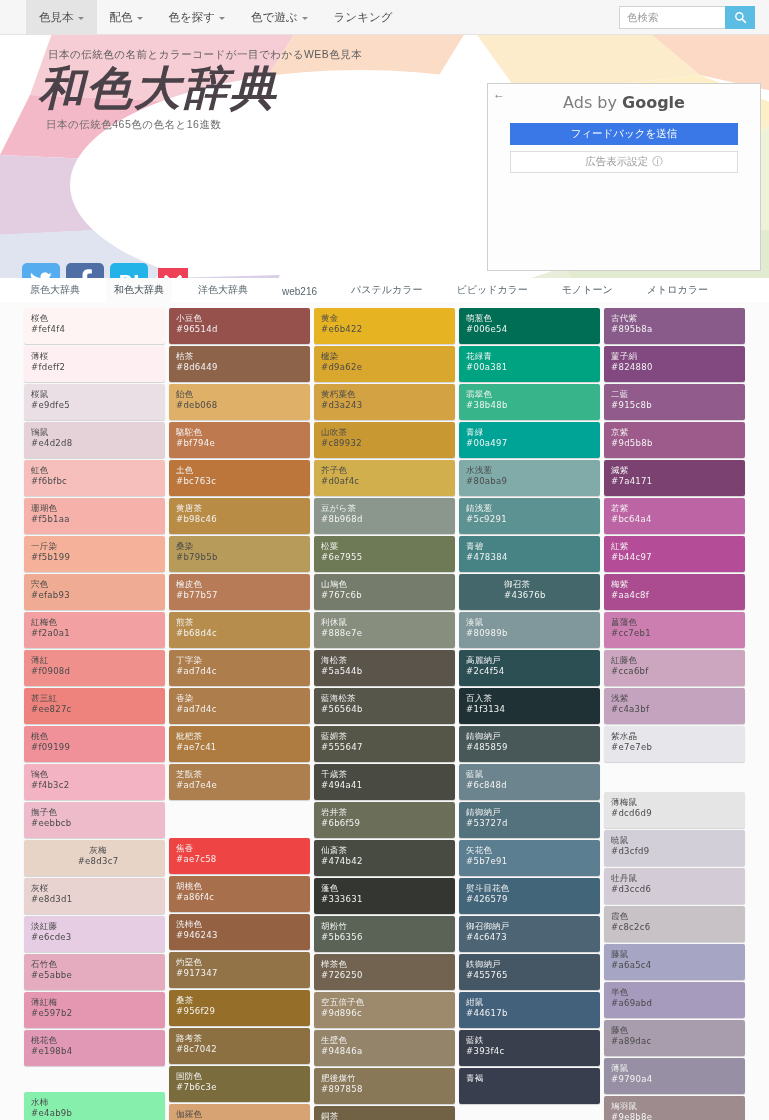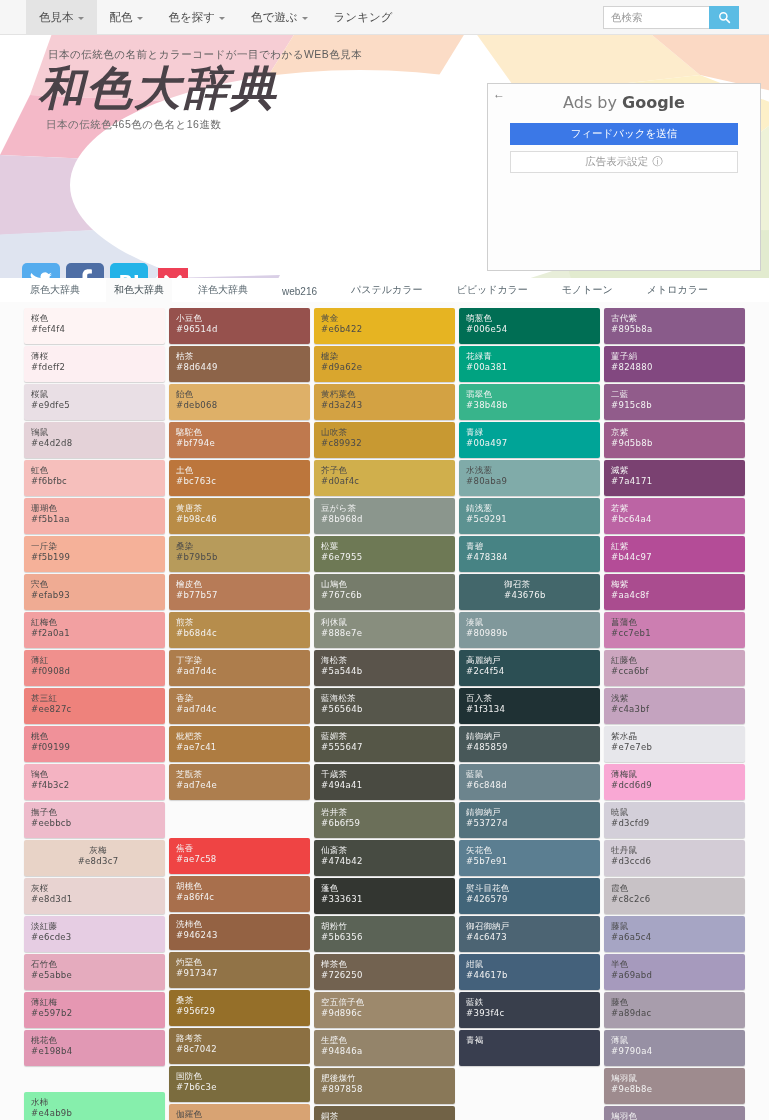--- a/index.html
+++ b/index.html
@@ -22,21 +22,21 @@
     display: flex; align-items: center; gap: 4px;
     padding: 0 13px; font-size: 11.5px; color: #4e4e4e;
     white-space: nowrap; cursor: pointer;
   }
   .nav-item.active { background: #e4e4e4; }
   .caret {
     width: 0; height: 0; display: inline-block;
     border-left: 3px solid transparent; border-right: 3px solid transparent;
     border-top: 3.5px solid #8a8a8a; margin-top: 2px;
   }
-  .nav-search { margin-left: auto; display: flex; align-items: center; padding-right: 30px; }
+  .nav-search { margin-left: auto; display: flex; align-items: center; padding-right: 14px; }
   .search-input {
     width: 106px; height: 23px; border: 1px solid #d2d2d2; border-right: none;
     background: #fff; font-size: 10.5px; color: #555;
     padding: 0 7px; outline: none; font-family: inherit;
   }
   .search-input::placeholder { color: #9b9b9b; }
   .search-btn {
     width: 30px; height: 23px; background: #5bbce4; border: none;
     display: flex; align-items: center; justify-content: center; cursor: pointer;
   }
@@ -544,20 +544,24 @@
             <div class="sw-hex light-text">#5b7e91</div>
           </div>
           <div class="swatch" style="background: rgb(66, 101, 121);">
             <div class="sw-name light-text">熨斗目花色</div>
             <div class="sw-hex light-text">#426579</div>
           </div>
           <div class="swatch" style="background: rgb(76, 100, 115);">
             <div class="sw-name light-text">御召御納戸</div>
             <div class="sw-hex light-text">#4c6473</div>
           </div>
+          <div class="swatch" style="background: rgb(69, 87, 101);">
+            <div class="sw-name light-text">鉄御納戸</div>
+            <div class="sw-hex light-text">#455765</div>
+          </div>
           <div class="swatch" style="background: rgb(68, 97, 123);">
             <div class="sw-name light-text">紺鼠</div>
             <div class="sw-hex light-text">#44617b</div>
           </div>
           <div class="swatch" style="background: rgb(57, 63, 76);">
             <div class="sw-name light-text">藍鉄</div>
             <div class="sw-hex light-text">#393f4c</div>
           </div>
           <div class="swatch" style="background: rgb(57, 62, 79);">
             <div class="sw-name light-text">青褐</div>
@@ -605,21 +609,21 @@
             <div class="sw-hex dark-text">#cca6bf</div>
           </div>
           <div class="swatch" style="background: rgb(196, 163, 191);">
             <div class="sw-name dark-text">浅紫</div>
             <div class="sw-hex dark-text">#c4a3bf</div>
           </div>
           <div class="swatch" style="background: rgb(231, 231, 235);">
             <div class="sw-name dark-text">紫水晶</div>
             <div class="sw-hex dark-text">#e7e7eb</div>
           </div>
-          <div class="swatch" style="background: #f9a8d4;">
+          <div class="swatch" style="background: #e5e5e5; margin-top: 28px;">
             <div class="sw-name dark-text">薄梅鼠</div>
             <div class="sw-hex dark-text">#dcd6d9</div>
           </div>
           <div class="swatch" style="background: rgb(211, 207, 217);">
             <div class="sw-name dark-text">暁鼠</div>
             <div class="sw-hex dark-text">#d3cfd9</div>
           </div>
           <div class="swatch" style="background: rgb(211, 204, 214);">
             <div class="sw-name dark-text">牡丹鼠</div>
             <div class="sw-hex dark-text">#d3ccd6</div>

